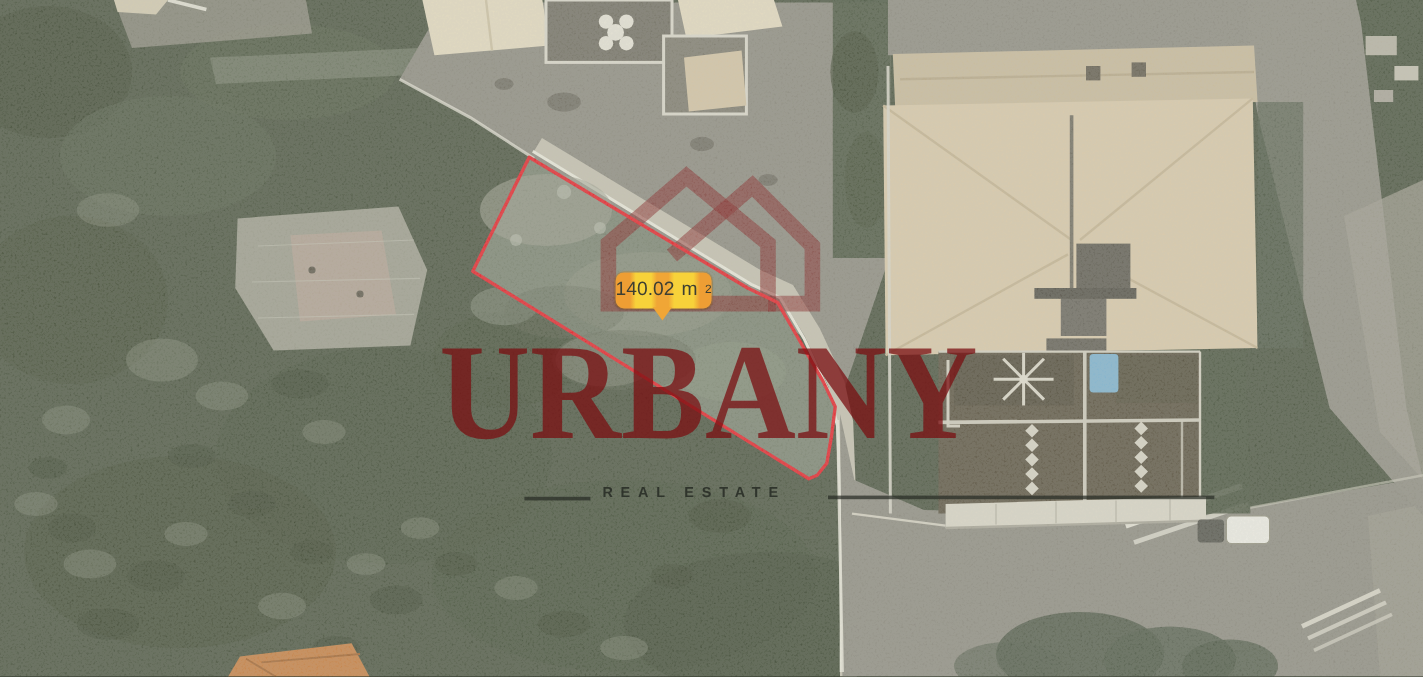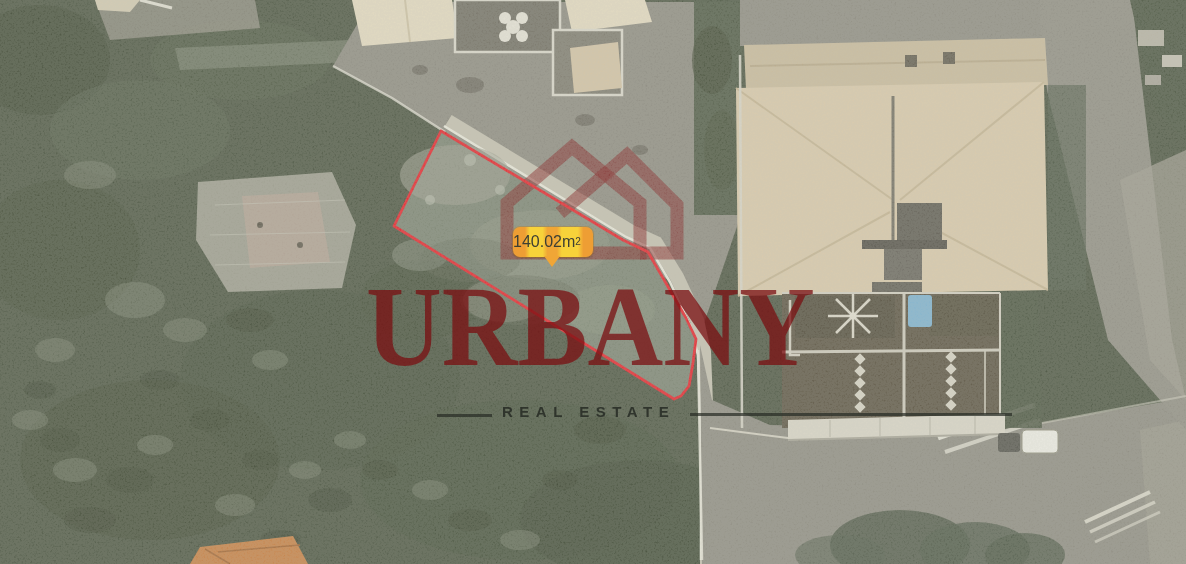--- a/index.html
+++ b/index.html
@@ -4,21 +4,21 @@
 <style>
   html,body{margin:0;padding:0;background:#1b1b1b;}
   .stage{
     position:relative;width:1186px;height:564px;overflow:hidden;
     font-family:"Liberation Sans",sans-serif;background:#47503d;
   }
   .scene{position:absolute;inset:0;filter:blur(.45px);}
   
   .area-label{
     position:absolute;left:513px;top:227px;width:80px;height:30px;
-    border-radius:7px;display:flex;align-items:center;justify-content:flex-start;
+    border-radius:7px;display:flex;align-items:center;justify-content:space-between;
     background:linear-gradient(90deg,
       #ee9e34 0%, #ee9e34 15%, #f7d23a 21%, #f7d23a 37%,
       #f0a636 43%, #f0a636 55%, #f7d23a 61%, #f7d23a 81%,
       #ee9e34 88%, #ee9e34 100%);
     box-shadow:0 0 0 1px rgba(190,130,30,.35), 0 1px 2px rgba(0,0,0,.25);
     color:#3d3f33;font-size:16px;line-height:1;white-space:nowrap;
   }
   .area-label sup{font-size:10px;vertical-align:super;line-height:0;}
   .area-pointer{
     position:absolute;left:544px;top:256px;width:0;height:0;
@@ -27,21 +27,21 @@
   }
   
   .wm{position:absolute;pointer-events:none;}
   .wm-brand{
     left:366px;top:270px;
     font-family:"Liberation Serif",serif;font-weight:bold;font-size:114px;
     line-height:1;letter-spacing:0px;color:rgba(122,14,16,.74);
     transform:scaleX(.92);transform-origin:left top;white-space:nowrap;
   }
   .wm-tagline{
-    left:502px;top:403px;font-weight:bold;font-size:15px;letter-spacing:6.5px;
+    left:502px;top:403px;font-weight:bold;font-size:12px;letter-spacing:6.5px;
     color:rgba(40,44,38,.88);white-space:nowrap;
   }
   .wm-line{position:absolute;height:3px;background:rgba(40,44,38,.72);}
   .wm-line-left{left:437px;top:414px;width:55px;}
   .wm-line-right{left:690px;top:413px;width:322px;}
 </style>
 </head>
 <body>
 
 <div class="stage">

